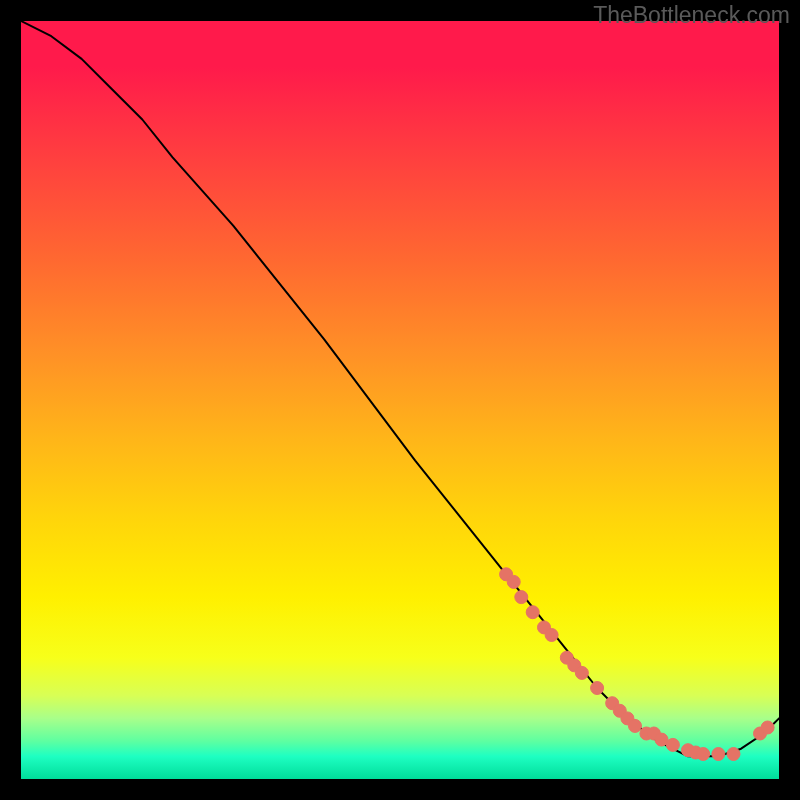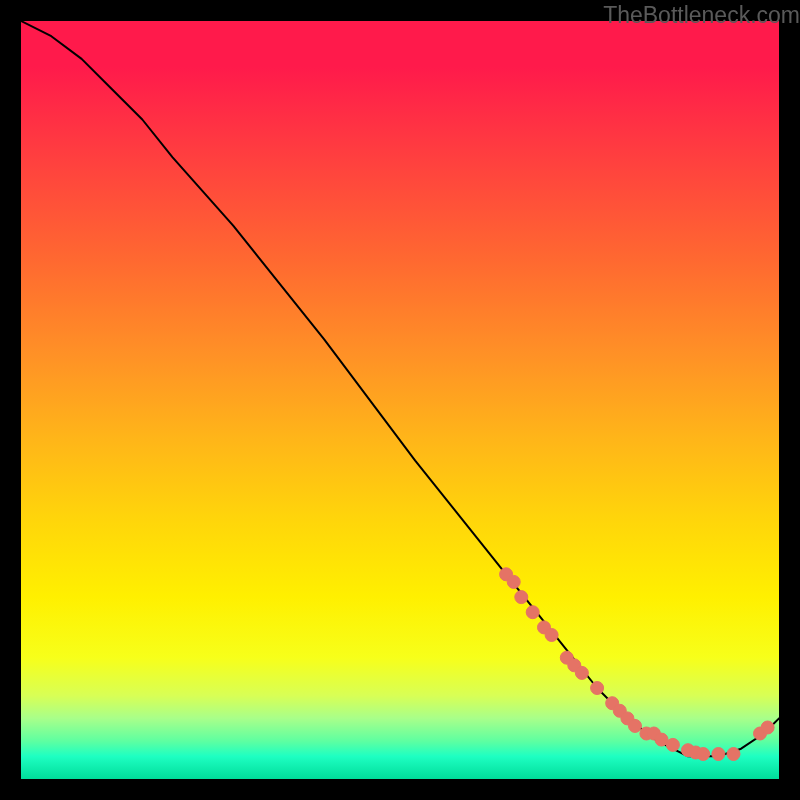--- a/index.html
+++ b/index.html
@@ -13,21 +13,21 @@
   }
   .frame {
     position: relative;
     width: 800px;
     height: 800px;
     background: #000;
   }
   .watermark {
     position: absolute;
     top: 2px;
-    right: 0;
+    right: 10px;
     color: #5a5a5a;
     font-size: 23px;
     font-weight: 500;
     letter-spacing: 0;
     z-index: 10;
     user-select: none;
   }
   .plot-area {
     position: absolute;
     left: 21px;

